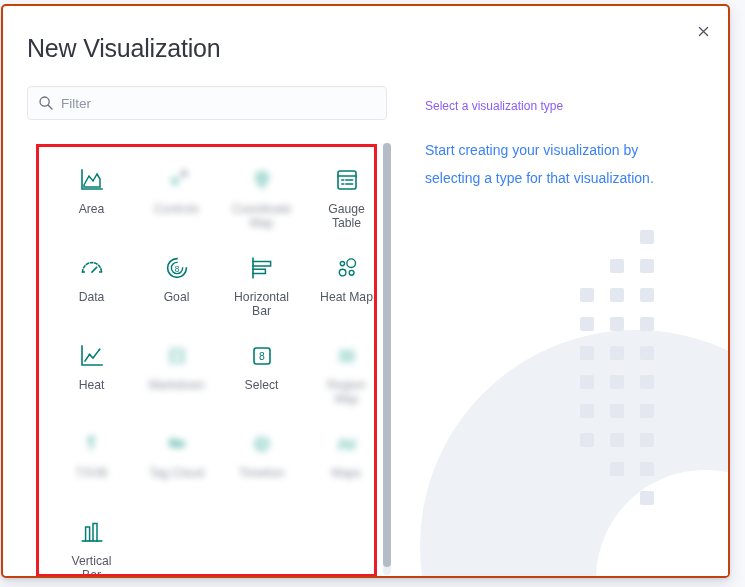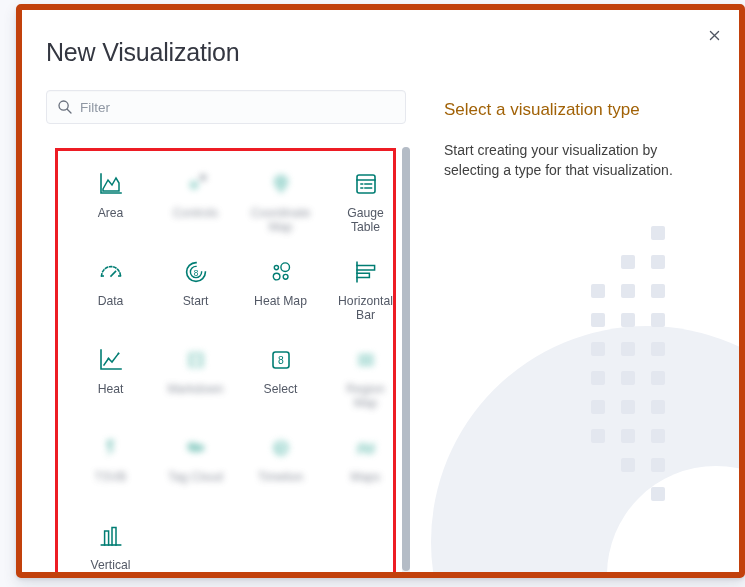--- a/index.html
+++ b/index.html
@@ -15,26 +15,26 @@
   #page {
     position: relative;
     width: 745px;
     height: 587px;
     background: #f7f8fc;
   }
 
   
   .modal {
     position: absolute;
-    left: 16px;
+    left: 1px;
     top: 4px;
     width: 729px;
     height: 574px;
     background: #ffffff;
-    border: 6px solid #c2410c;
+    border: 2px solid #c2410c;
     border-radius: 5px;
     box-shadow: 0 6px 14px rgba(60,70,90,0.14), 0 2px 3px rgba(60,70,90,0.10);
     overflow: hidden;
   }
 
   .modal-inner {
     position: absolute;
     inset: 0;
     display: flex;
   }
@@ -197,31 +197,31 @@
   }
 
   .right-inner {
     position: relative;
     z-index: 4;
     padding-left: 18px;
     width: 280px;
   }
 
   .right-title {
-    font-size: 17px;
+    font-size: 12px;
     font-weight: 400;
-    color: #a16207;
+    color: #8b5cf6;
     line-height: 24px;
     margin-bottom: 18px;
   }
 
   .right-desc {
     font-size: 14px;
-    line-height: 20px;
-    color: #404040;
+    line-height: 28px;
+    color: #3b82f6;
   }
 
   
   .deco-arc-big {
     position: absolute;
     right: -124px;
     bottom: -186px;
     width: 432px;
     height: 432px;
     border-radius: 50%;
@@ -351,42 +351,42 @@
                 <span class="viz-label">Data</span>
               </button>
               <button class="viz-item">
                 <span>
                   <svg class="viz-icon" viewBox="0 0 26 26" fill="none" stroke="currentColor" stroke-width="1.5" stroke-linecap="square" stroke-linejoin="miter">
                     <path d="M13 3.6 A9.4 9.4 0 1 0 22.4 13" stroke-width="1.6"></path>
                     <path d="M13 7.4 A5.6 5.6 0 1 0 18.6 13" stroke-width="1.4"></path>
                     <text x="13" y="17.4" font-size="8.2" font-family="Liberation Sans, sans-serif" fill="currentColor" stroke="none" text-anchor="middle">8</text>
                   </svg>
                 </span>
-                <span class="viz-label">Start</span>
+                <span class="viz-label">Goal</span>
+              </button>
+              <button class="viz-item">
+                <span>
+                  <svg class="viz-icon" viewBox="0 0 26 26" fill="none" stroke="currentColor" stroke-width="1.5" stroke-linecap="square" stroke-linejoin="miter">
+                    <path d="M4 3.4 V22.6" stroke-width="1.6"></path>
+                    <path d="M4 6.6 H21.6 V11 H4" stroke-width="1.5"></path>
+                    <path d="M4 14.2 H16.4 V18.6 H4" stroke-width="1.5"></path>
+                  </svg>
+                </span>
+                <span class="viz-label">Horizontal Bar</span>
               </button>
               <button class="viz-item">
                 <span>
                   <svg class="viz-icon" viewBox="0 0 26 26" fill="none" stroke="currentColor" stroke-width="1.5" stroke-linecap="square" stroke-linejoin="miter">
                     <circle cx="8.4" cy="8.6" r="2.1" stroke-width="1.4"></circle>
                     <circle cx="17.2" cy="8.2" r="4.3" stroke-width="1.4"></circle>
                     <circle cx="8.6" cy="17.6" r="3.3" stroke-width="1.4"></circle>
                     <circle cx="17.6" cy="17.8" r="2.4" stroke-width="1.4"></circle>
                   </svg>
                 </span>
                 <span class="viz-label">Heat Map</span>
-              </button>
-              <button class="viz-item">
-                <span>
-                  <svg class="viz-icon" viewBox="0 0 26 26" fill="none" stroke="currentColor" stroke-width="1.5" stroke-linecap="square" stroke-linejoin="miter">
-                    <path d="M4 3.4 V22.6" stroke-width="1.6"></path>
-                    <path d="M4 6.6 H21.6 V11 H4" stroke-width="1.5"></path>
-                    <path d="M4 14.2 H16.4 V18.6 H4" stroke-width="1.5"></path>
-                  </svg>
-                </span>
-                <span class="viz-label">Horizontal Bar</span>
               </button>
               <button class="viz-item">
                 <span>
                   <svg class="viz-icon" viewBox="0 0 26 26" fill="none" stroke="currentColor" stroke-width="1.5" stroke-linecap="square" stroke-linejoin="miter">
                     <path d="M3 3 V22 H23" stroke-width="1.6"></path>
                     <path d="M6 18 L10.5 11.5 L14 15 L20.5 6.5" stroke-width="1.5"></path>
                     <circle cx="10.5" cy="11.5" r="0.95" fill="currentColor" stroke="none"></circle>
                     <circle cx="20.5" cy="6.5" r="0.95" fill="currentColor" stroke="none"></circle>
                   </svg>
                 </span>

